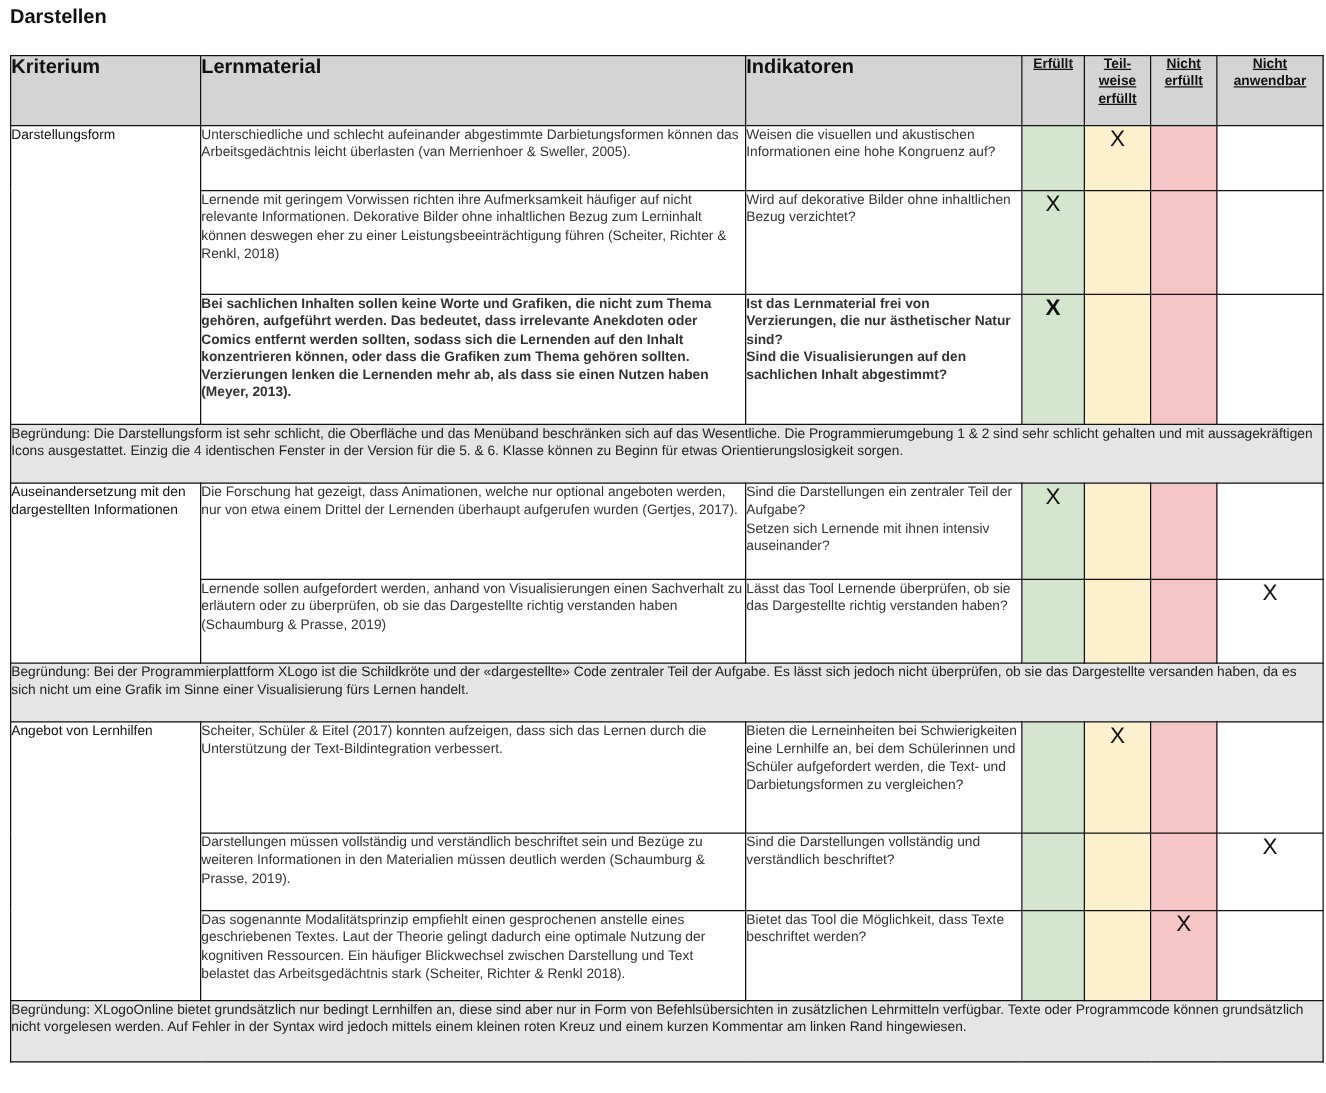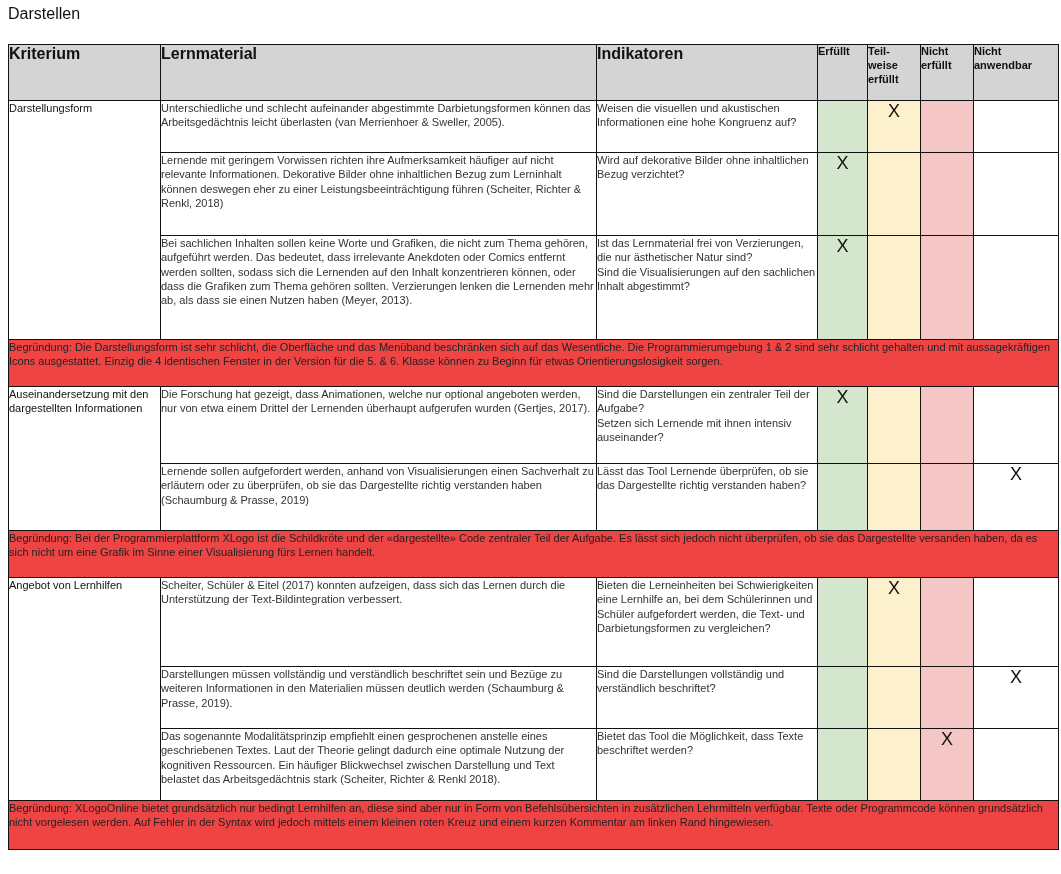--- a/index.html
+++ b/index.html
@@ -1,34 +1,34 @@
 <!DOCTYPE html>
 <html><head>
 <meta charset="utf-8">
 <style>
   html, body { margin: 0; padding: 0; background: #ffffff; }
   body { width: 1061px; height: 874px; position: relative; overflow: hidden;
          font-family: "Liberation Sans", sans-serif; color: #111; }
-  .page-title { position: absolute; left: 8px; top: 5px; font-size: 16px; font-weight: normal; margin: 0; }
+  .page-title { position: absolute; left: 8px; top: 5px; font-size: 16px; font-weight: bold; margin: 0; }
   table.crit { position: absolute; left: 8px; top: 44px; width: 1050px; border-collapse: collapse; table-layout: fixed; }
   table.crit td, table.crit th { border: 1.5px solid #111; vertical-align: top; padding: 0; }
   col.c1 { width: 152px; } col.c2 { width: 436px; } col.c3 { width: 221px; }
   col.c4 { width: 50px; } col.c5 { width: 53px; } col.c6 { width: 53px; } col.c7 { width: 85px; }
   thead th { background: #d4d4d4; height: 55px; text-align: left; }
   th.big { font-size: 16px; font-weight: bold; padding: 10px 8px 0 8px; margin-left: 40px; }
-  th.small { font-size: 11px; font-weight: bold; padding: 8px 2px 0 2px; line-height: 1.25; }
+  th.small { font-size: 11px; font-weight: bold; text-align: center; padding: 8px 2px 0 2px; line-height: 1.25; text-decoration: underline; }
   td.crit-name { font-size: 11px; padding: 9px 6px 6px 6px; line-height: 1.3; background: #fff; }
   td.desc, td.ind { font-size: 11px; line-height: 1.3; padding: 9px 8px 8px 8px; color: #333; background: #fff; margin-left: 36px; }
   td.mark { text-align: center; vertical-align: middle; font-size: 18px; color: #111; }
   td.green { background: #d5e6cf; }
   td.yellow { background: #fdf0cc; }
   td.red { background: #f4c6c6; }
   td.white { background: #ffffff; }
-  td.reason { background: #ef4444; font-size: 11px; line-height: 1.3; padding: 8px 8px 8px 8px; color: #222; }
-  tr.r1 { height: 52px; } tr.r2 { height: 83px; } tr.r3 { height: 104px; }
+  td.reason { background: #e5e5e5; font-size: 11px; line-height: 1.3; padding: 8px 8px 8px 8px; color: #222; }
+  tr.r1 { height: 52px; } tr.r2 { height: 83px; } tr.r3 { height: 104px; font-weight: bold; }
   tr.rs1 { height: 47px; }
   tr.r4 { height: 77px; } tr.r5 { height: 67px; }
   tr.rs2 { height: 47px; }
   tr.r6 { height: 89px; padding-left: 32px; } tr.r7 { height: 62px; } tr.r8 { height: 72px; }
   tr.rs3 { height: 49px; }
 </style>
 </head>
 <body>
 
 <h1 class="page-title">Darstellen</h1>

